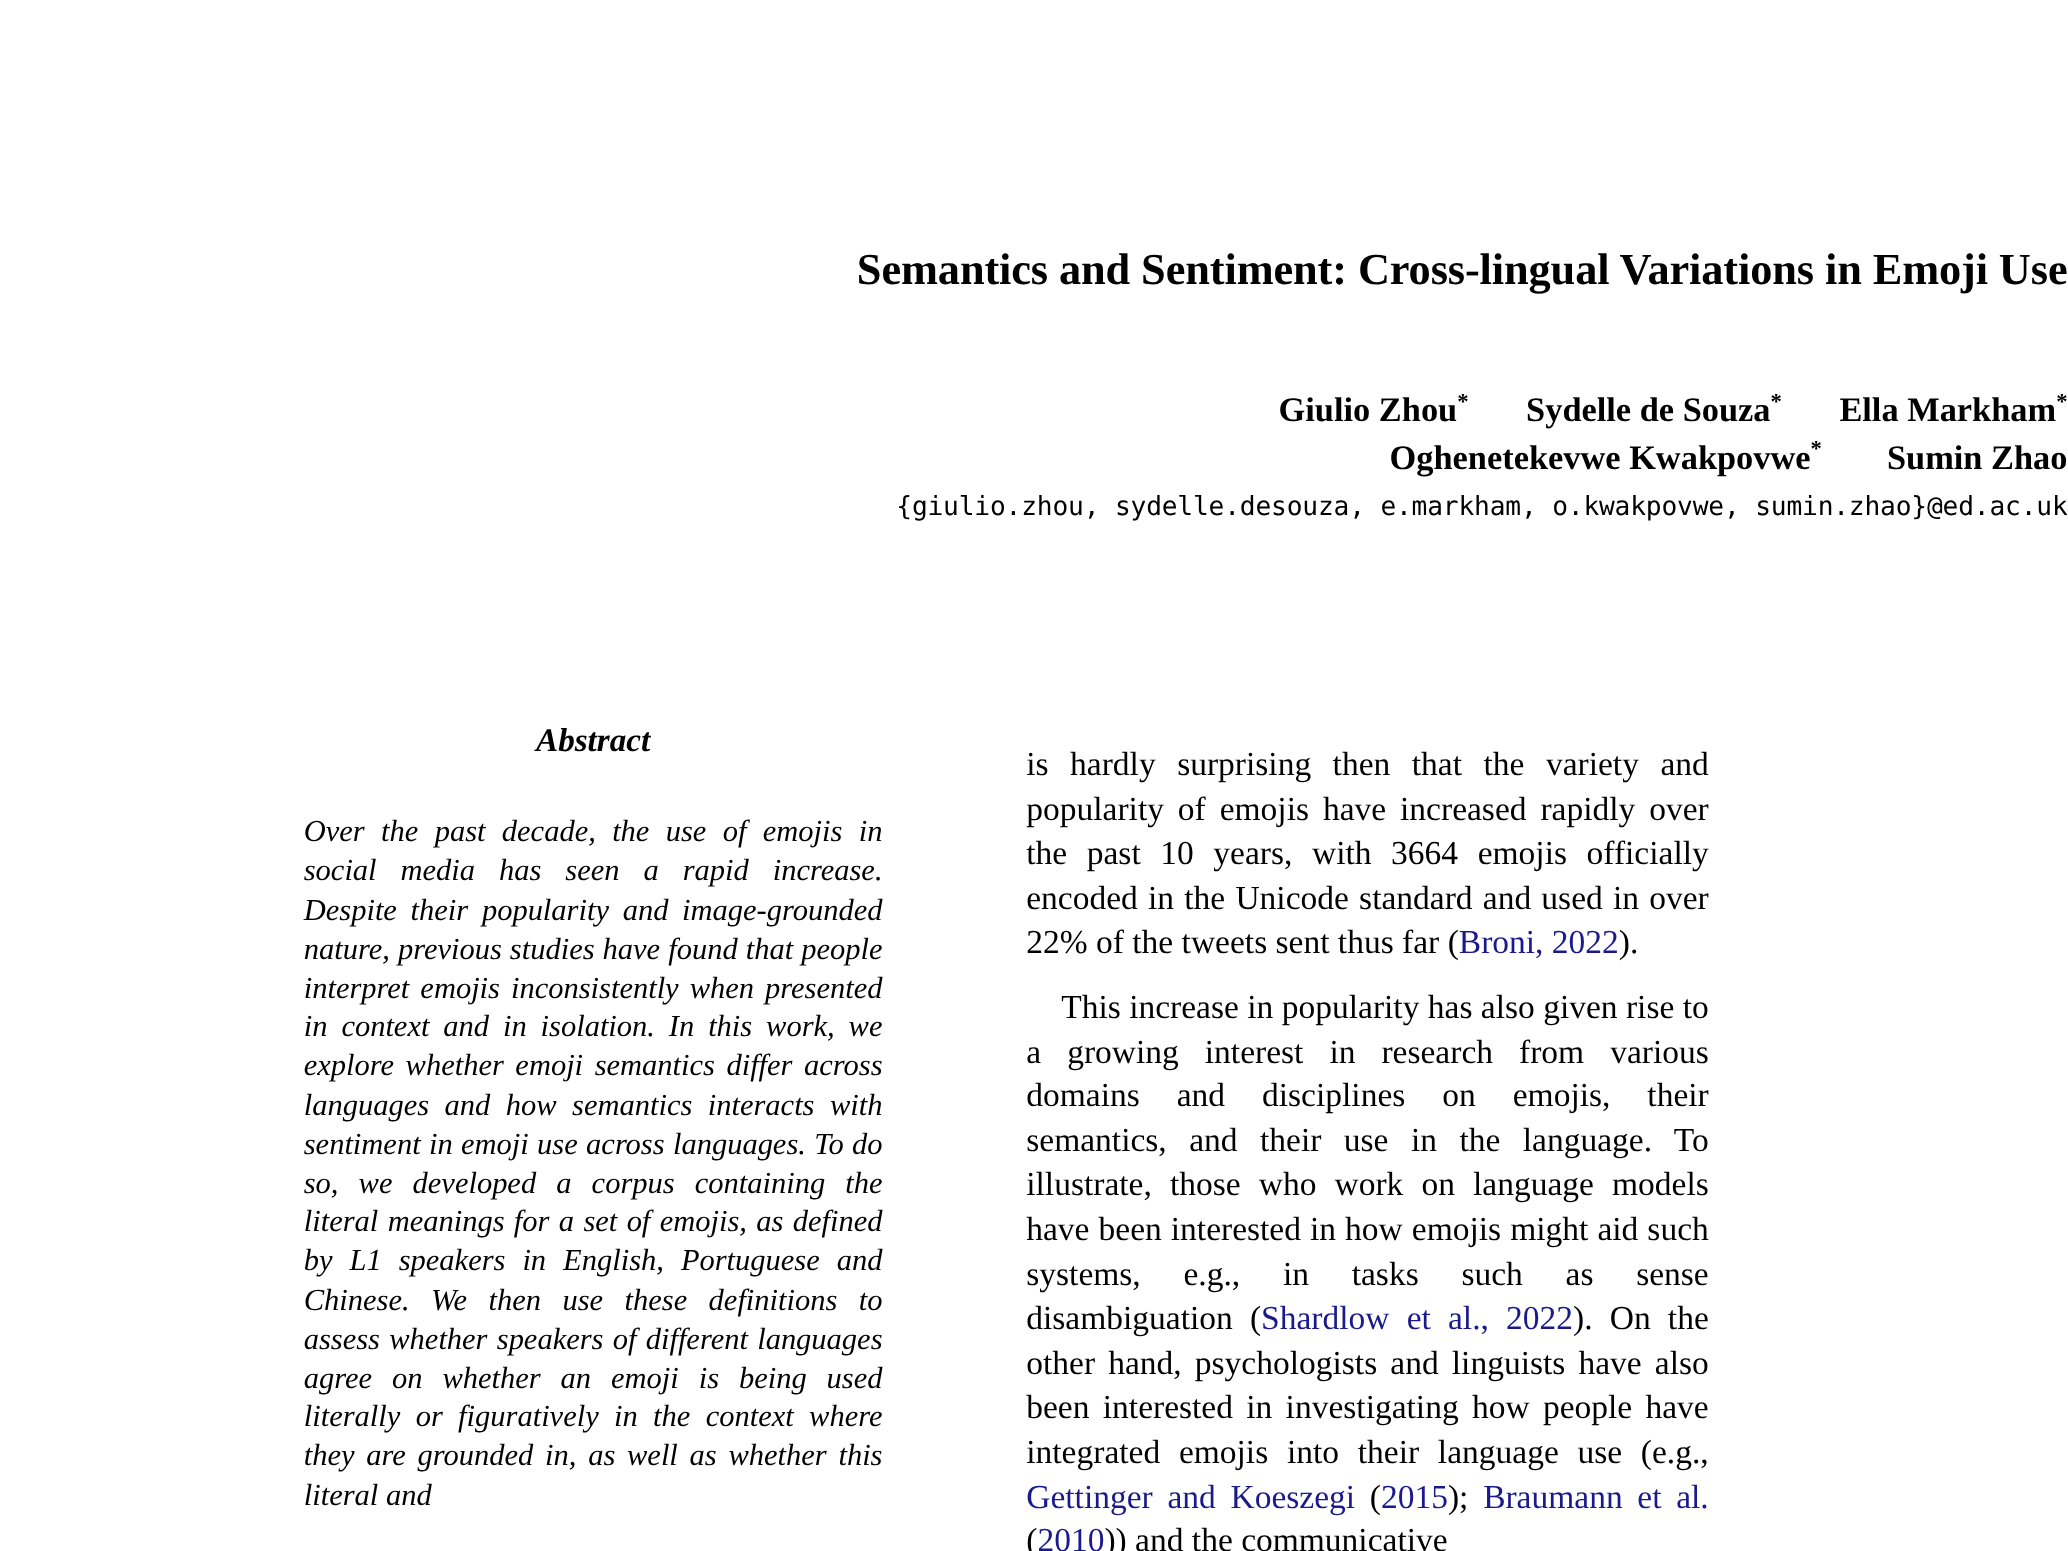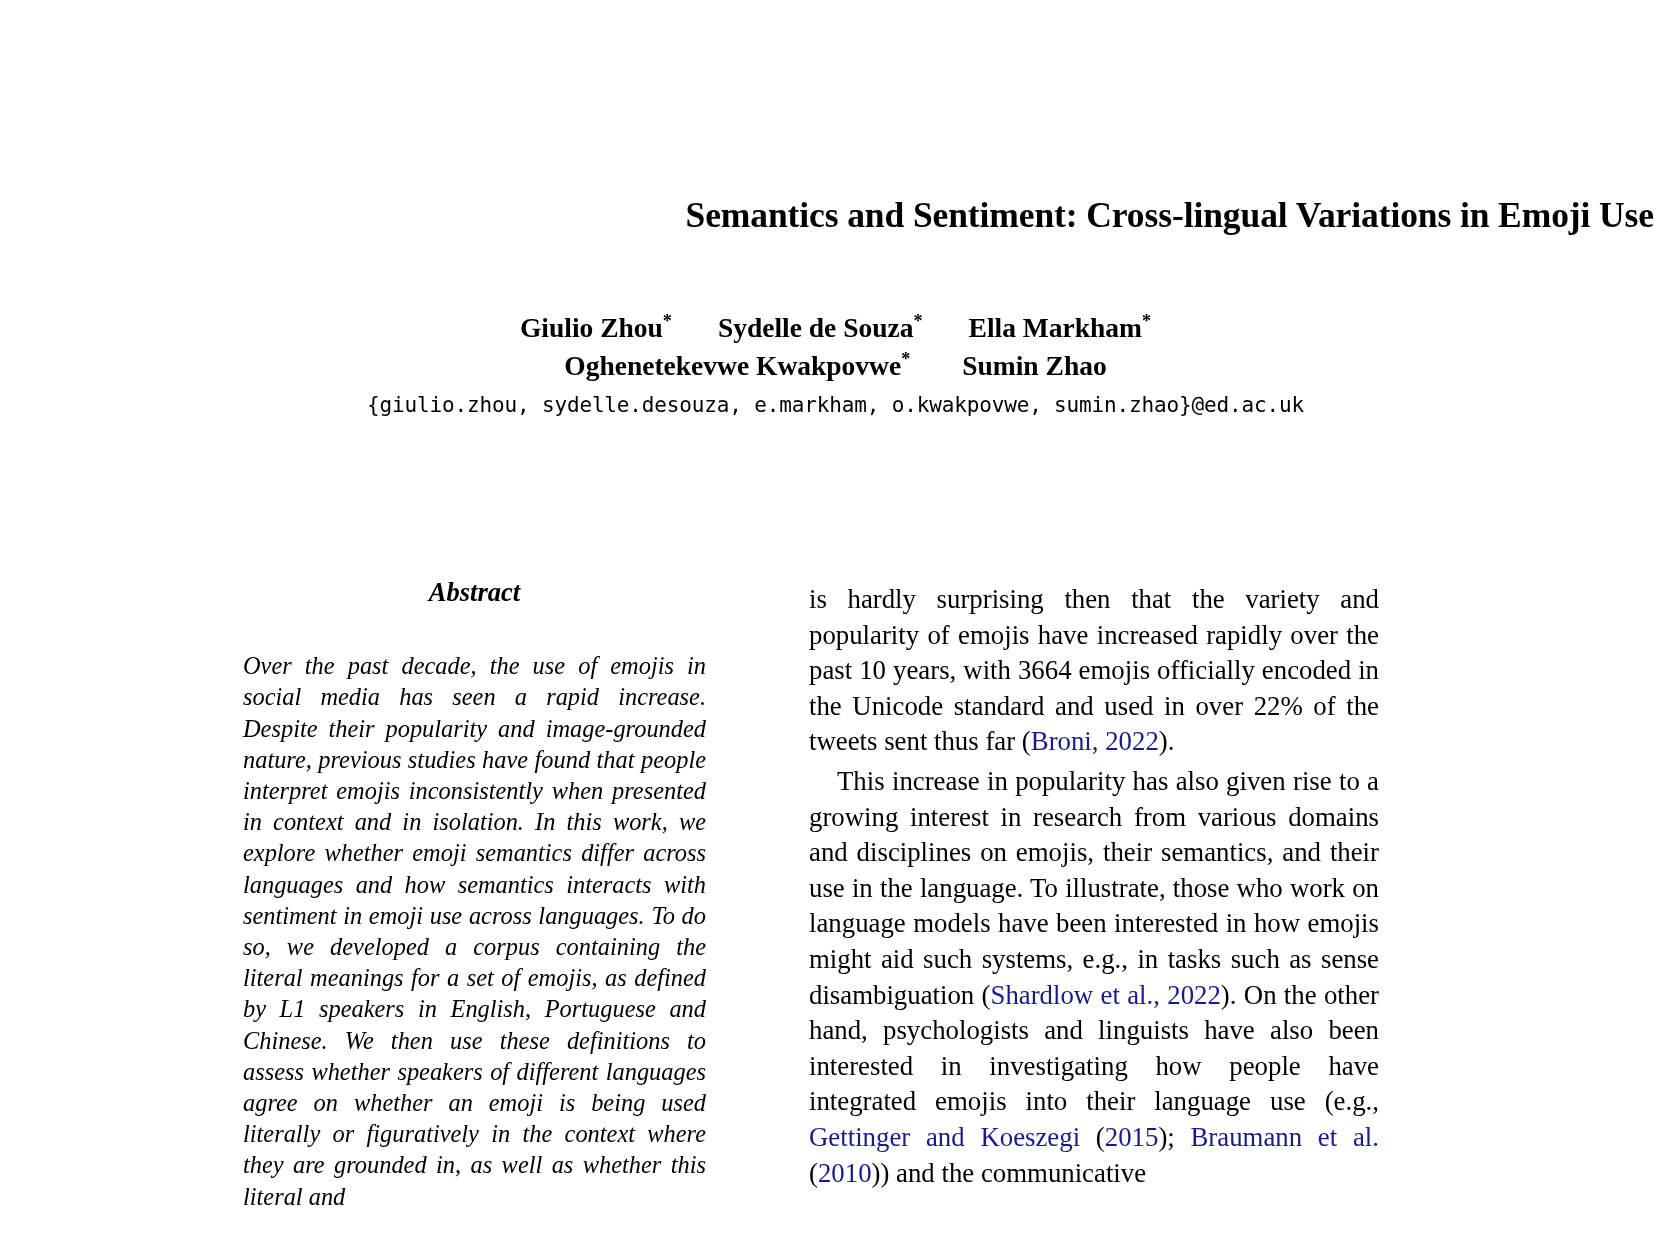--- a/index.html
+++ b/index.html
@@ -39,21 +39,21 @@
     margin: 0;
     padding: 0;
   }
 
   
   .authors-block {
     position: absolute;
     left: 0;
     right: 0;
     top: 309px;
-    text-align: center;
+    text-align: right;
     margin-left: 17px;
   }
   .author-row {
     font-size: 27.5px;
     font-weight: bold;
     line-height: 1.38;
     white-space: pre;
   }
   .author-sep {
     display: inline-block;
@@ -114,21 +114,21 @@
     text-justify: inter-word;
     hyphens: manual;
     margin: 14px;
   }
 
   .body-par {
     font-size: 26.8px;
     line-height: 35.6px;
     text-align: justify;
     text-justify: inter-word;
-    margin: 4px;
+    margin: 16px;
   }
   .body-par + .body-par {
     text-indent: 28px;
   }
 
   a.cite {
     color: #1a1a8c;
     text-decoration: none;
   }
   .clip {

